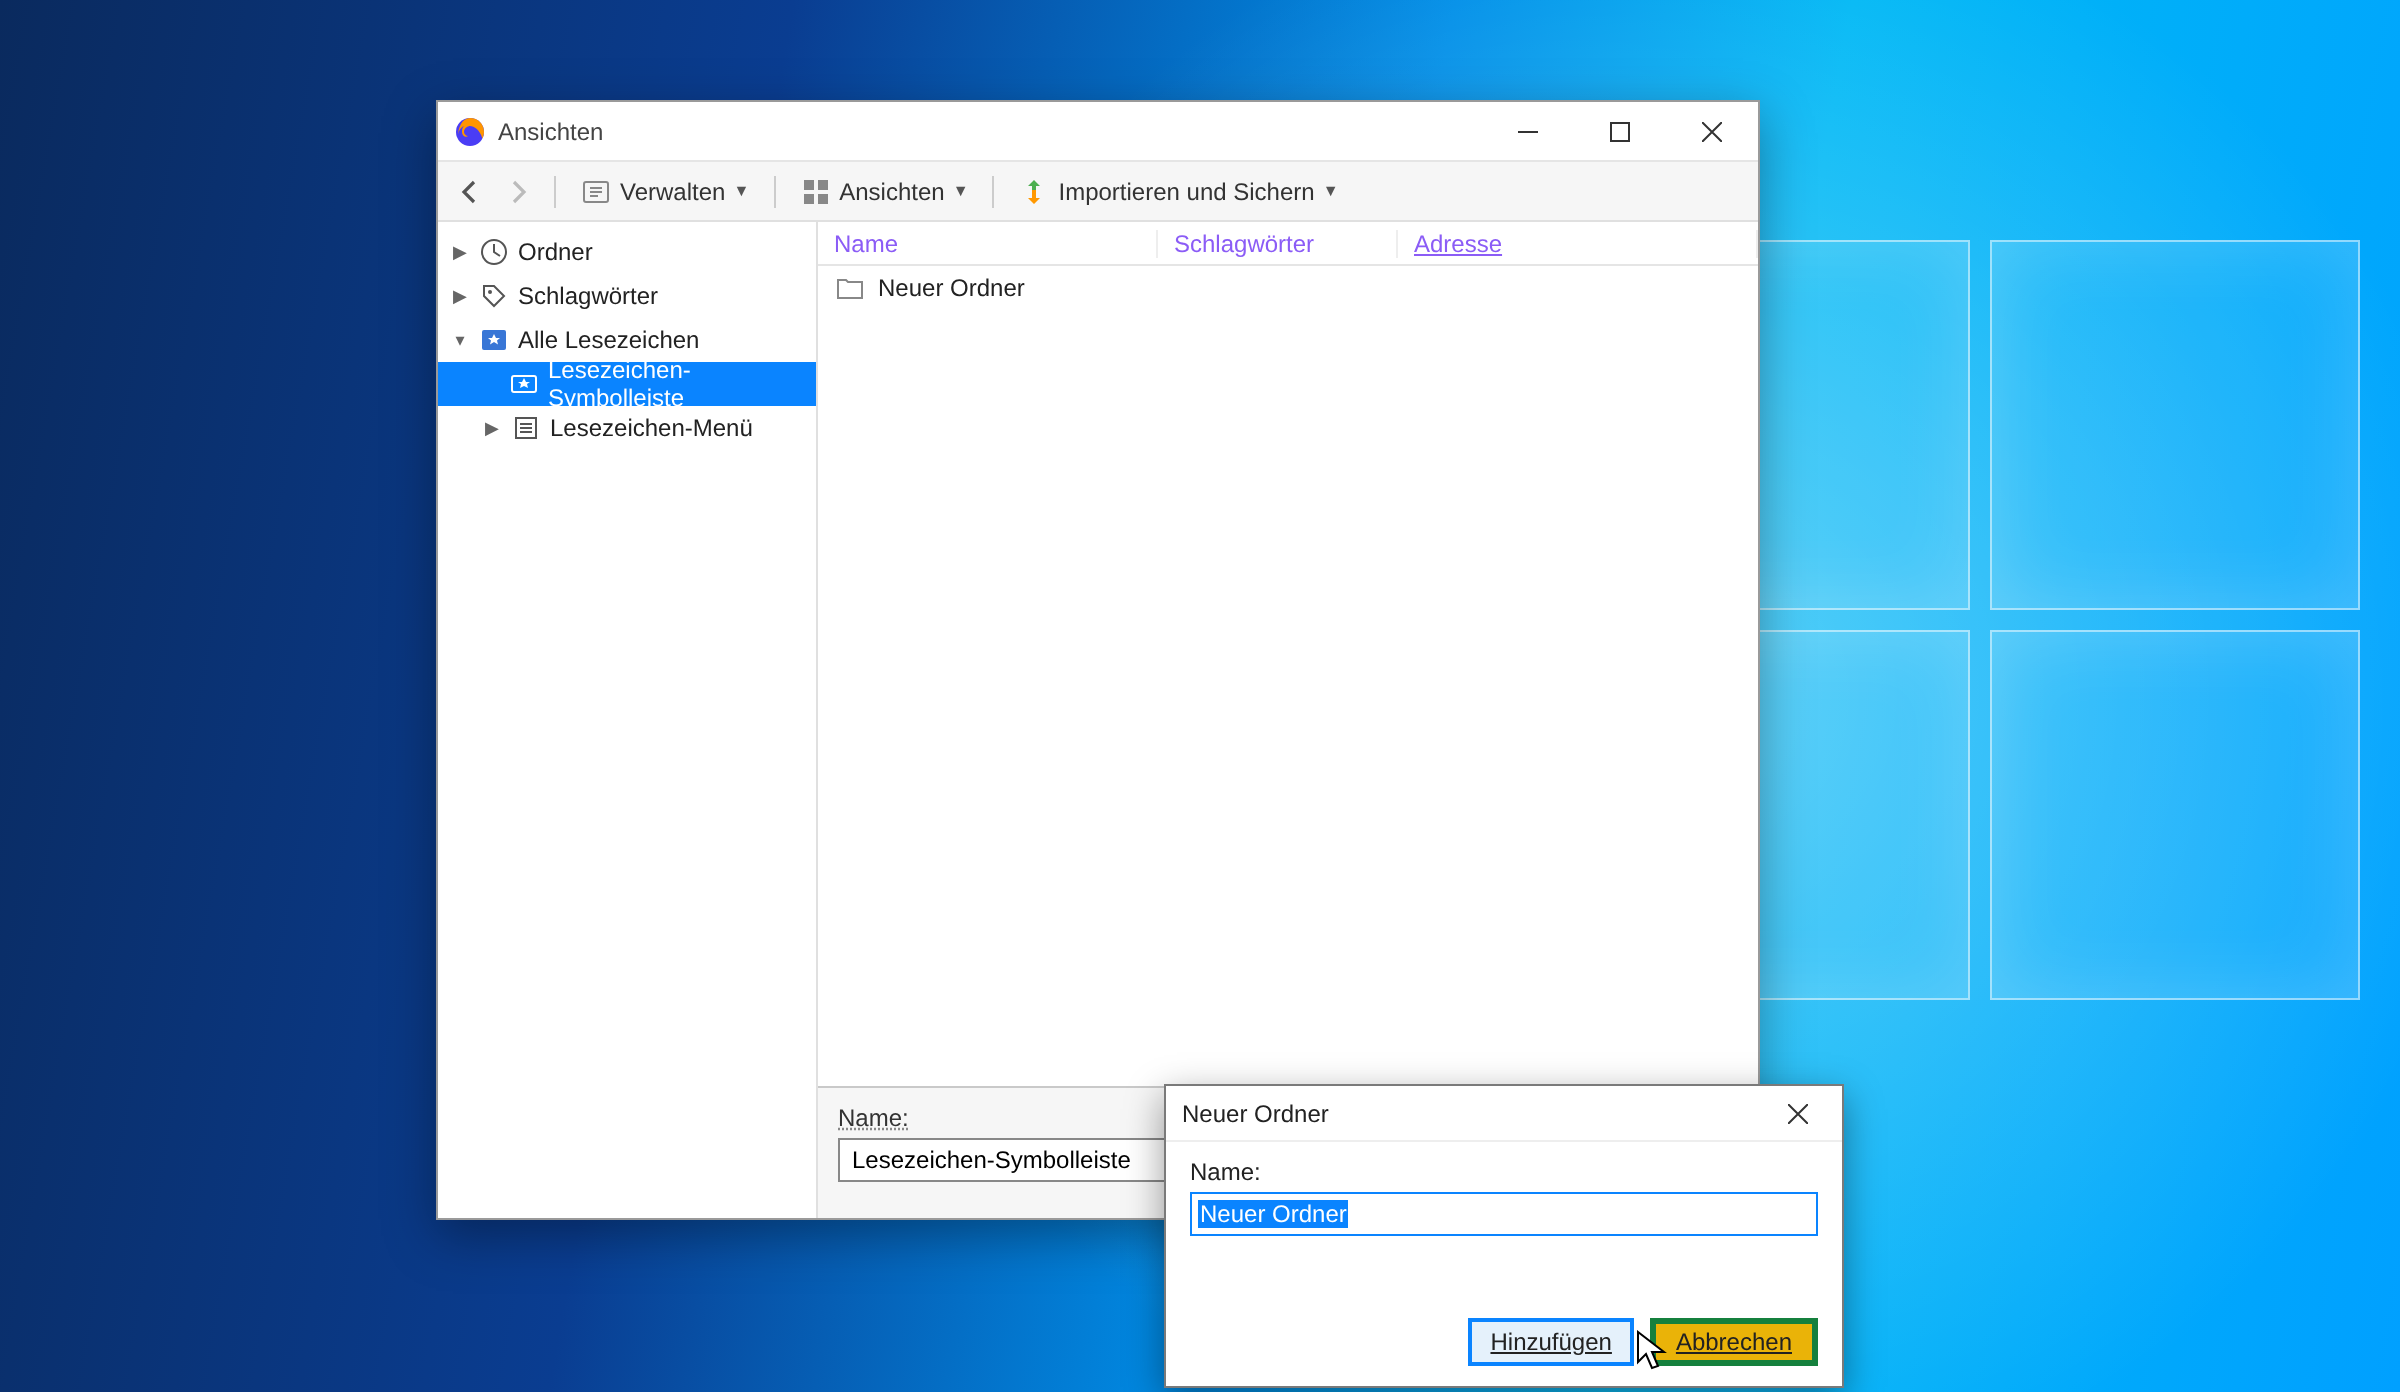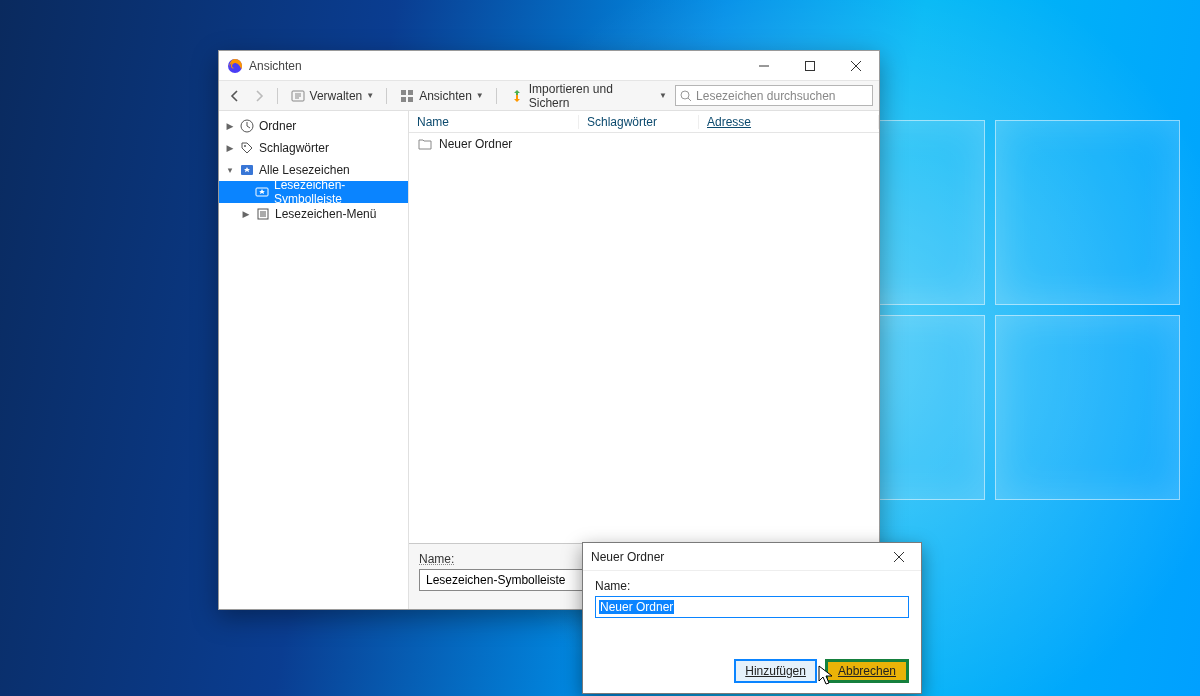--- a/index.html
+++ b/index.html
@@ -66,21 +66,21 @@
   .twisty { width:10px; font-size:9px; color:#666; text-align:center; }
   .tree-item.selected .twisty { color:#fff; }
   .ti-icon { width:16px; height:16px; display:flex; align-items:center; justify-content:center; }
   .indent1 { padding-left:22px; }
 
   .content {
     flex:1; display:flex; flex-direction:column;
   }
   .columns {
     height:22px; display:flex; align-items:center; border-bottom:1px solid #e5e5e5;
-    color:#0c4a6e;
+    color:#8b5cf6;
   }
   .col { padding:0 8px; border-right:1px solid #eee; }
   .col.name { width:170px; }
   .col.tags { width:120px; }
   .col.addr { flex:1;text-decoration:underline; }
   .rows { flex:1; background:#fff; }
   .row { display:flex; align-items:center; height:21px; padding-left:8px; gap:6px; }
   .folder-glyph { width:16px; height:16px; display:flex; align-items:center; justify-content:center; color:#888; }
 
   .details {
@@ -205,27 +205,20 @@
     <div class="tb-item">
       <span class="tb-icon">
         <svg width="16" height="16" viewBox="0 0 16 16">
             <path d="M8 2l3 3H9v4H7V5H5z" fill="#4caf50"></path>
             <path d="M8 14l-3-3h2V7h2v4h2z" fill="#ff9800"></path>
           </svg>
       </span>
       <span>Importieren und Sichern</span>
       <span class="drop">▼</span>
     </div>
-    <div class="search">
-      <svg class="mag" viewBox="0 0 12 12">
-          <circle cx="5" cy="5" r="4" fill="none" stroke="#999"></circle>
-          <path d="M8 8l3 3" stroke="#999"></path>
-        </svg>
-      <span>Lesezeichen durchsuchen</span>
-    </div>
   </div>
 
   <div class="main">
     <div class="sidebar">
       <div class="tree-item">
         <span class="twisty">▶</span>
         <span class="ti-icon">
           <svg width="14" height="14" viewBox="0 0 14 14">
               <circle cx="7" cy="7" r="6" fill="none" stroke="#555"></circle>
               <path d="M7 3v4l3 2" stroke="#555" fill="none"></path>

